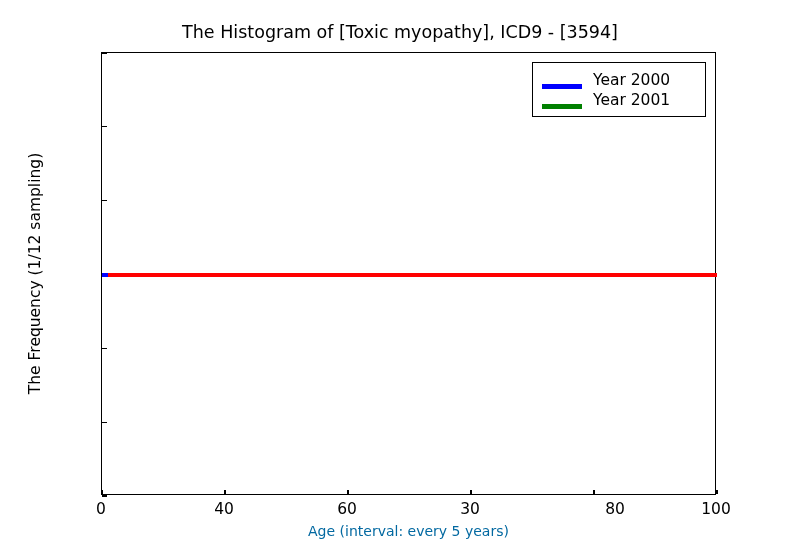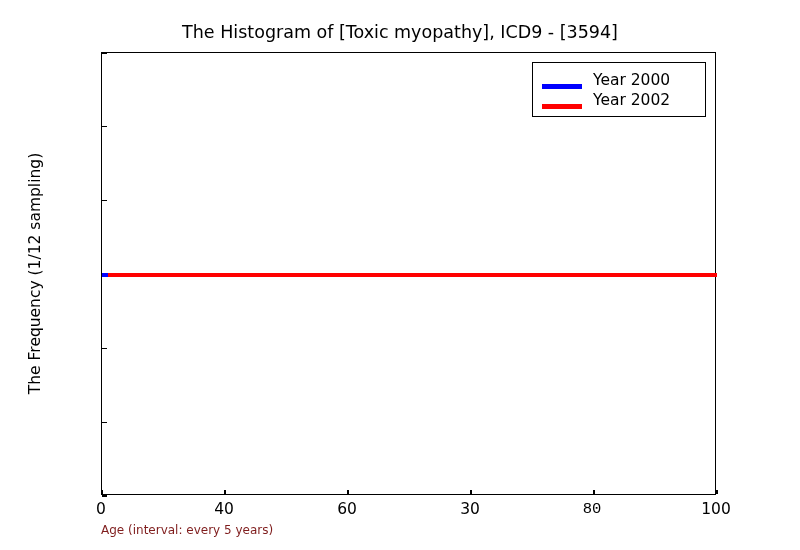--- a/index.html
+++ b/index.html
@@ -59,23 +59,23 @@
     color: #000000;
     white-space: nowrap;
     transform: translateX(-50%);
   }
   
   #xlabel {
     position: absolute;
     left: 101px;
     top: 523px;
     width: 615px;
-    text-align: left;
-    font-size: 12px;
-    color: #7f1d1d;
+    text-align: center;
+    font-size: 14px;
+    color: #0369a1;
     white-space: nowrap;
   }
   #ylabel {
     position: absolute;
     left: 0px;
     top: 0px;
     width: 443px;
     text-align: center;
     font-size: 15.5px;
     color: #000000;
@@ -202,31 +202,31 @@
       <div class="data-line" style="left: 584.25px; width: 30.75px; top: 219.5px; background: rgb(255, 0, 0); z-index: 12;"></div>
       <div class="data-line" style="left: 0px; width: 1px; top: 219.5px; background: rgb(255, 0, 0); z-index: 28;"></div>
     </div>
 
   <div id="ytick-labels"></div>
   <div id="xtick-labels">
       <div class="xtick-label" style="left: 101px;">0</div>
       <div class="xtick-label" style="left: 224px;">40</div>
       <div class="xtick-label" style="left: 347px;">60</div>
       <div class="xtick-label" style="left: 470px;">30</div>
-      <div class="xtick-label" style="left: 592px; font-family: Liberation Mono, monospace;">80</div>
+      <div class="xtick-label" style="left: 615px;">80</div>
       <div class="xtick-label" style="left: 716px;">100</div>
     </div>
 
   <div id="xlabel">Age (interval: every 5 years)</div>
   <div id="ylabel">The Frequency (1/12 sampling)</div>
 
   <div id="legend">
       <div class="legend-row">
         <div class="legend-swatch" style="background: rgb(0, 0, 255);"></div>
         <div class="legend-text">Year 2000</div>
       </div>
       <div class="legend-row">
-        <div class="legend-swatch" style="background: rgb(255, 0, 0);"></div>
-        <div class="legend-text">Year 2002</div>
+        <div class="legend-swatch" style="background: rgb(0, 128, 0);"></div>
+        <div class="legend-text">Year 2001</div>
       </div>
     </div>
 
 </div>
 
 </body></html>

